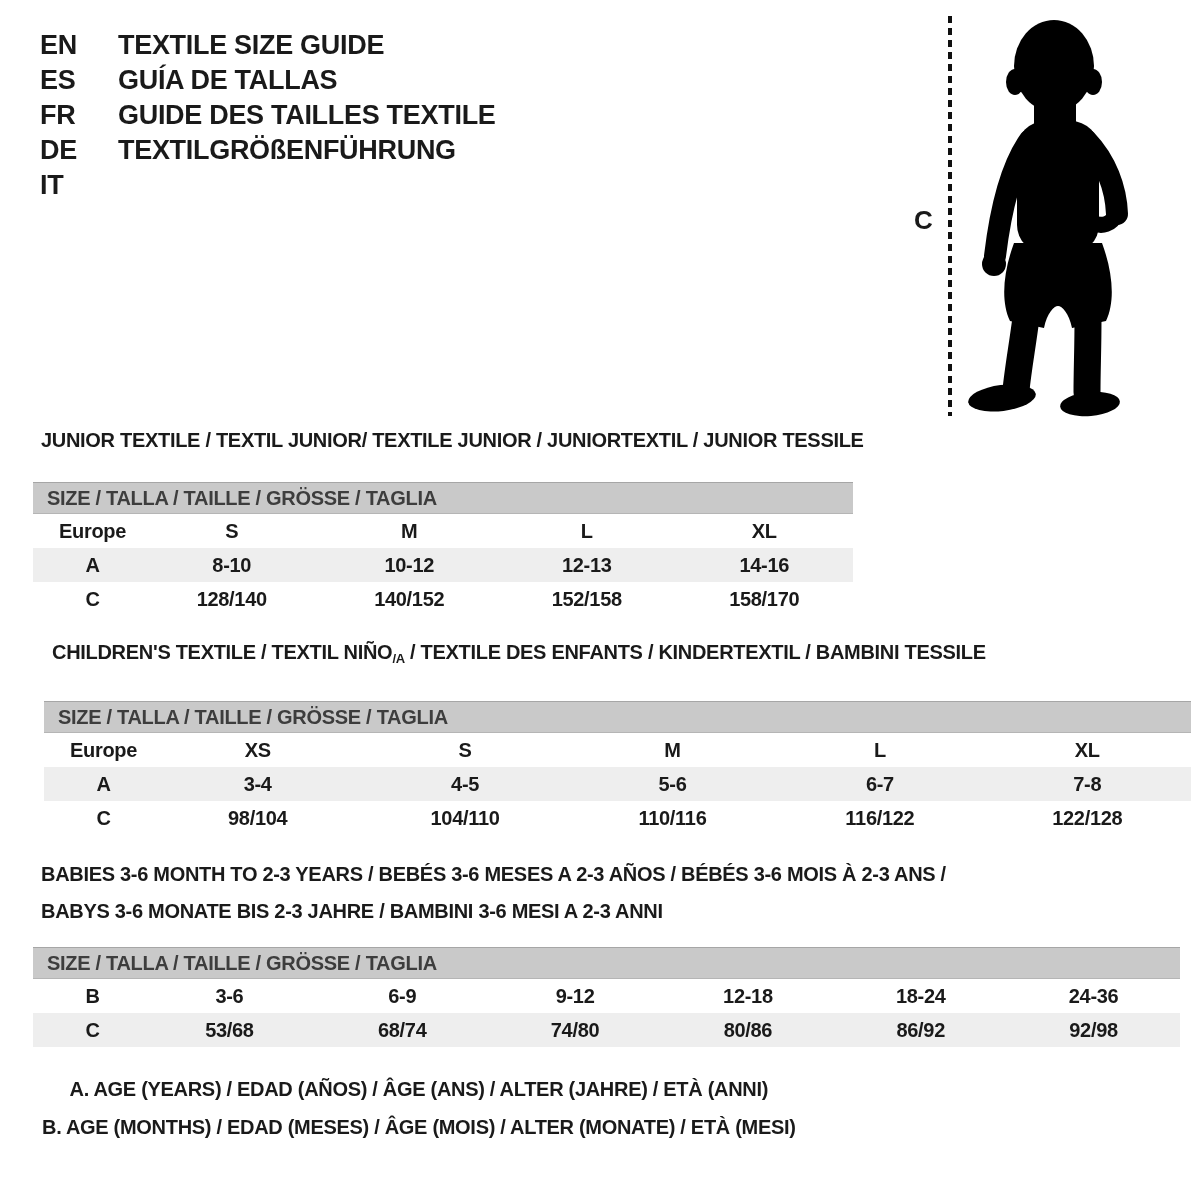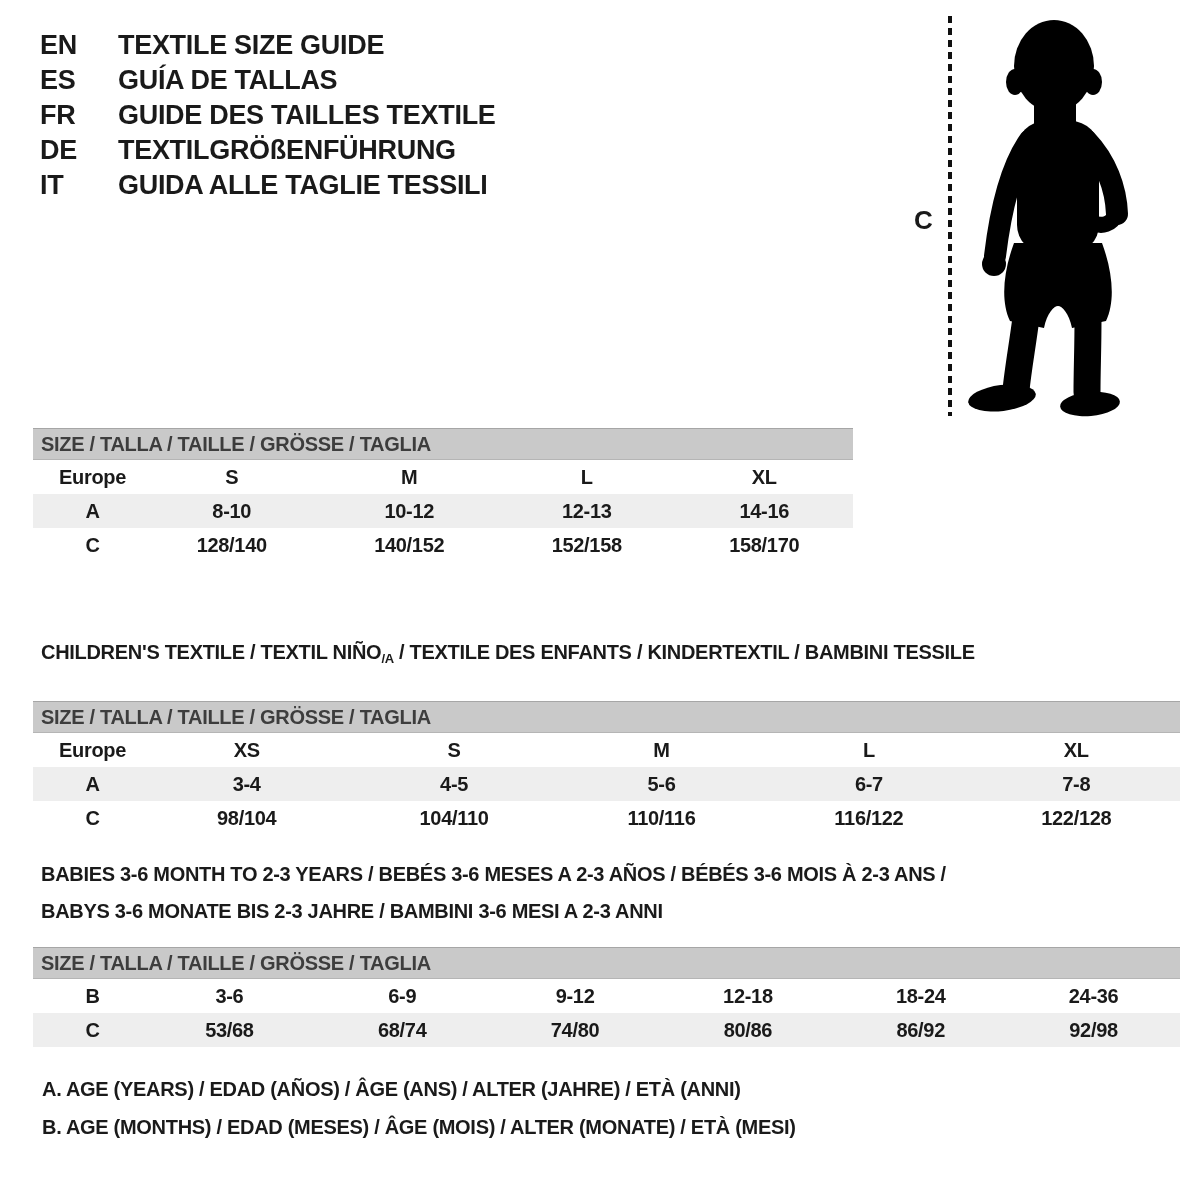--- a/index.html
+++ b/index.html
@@ -23,47 +23,47 @@
   .measure-label{position:absolute;left:14px;top:205px;font-size:26px;}
   .dashed-line{
     position:absolute;left:48px;top:16px;width:4px;height:400px;
     background:repeating-linear-gradient(to bottom,#101010 0 7px,transparent 7px 12px);
   }
   .silhouette{position:absolute;left:58px;top:18px;}
 
   
   section{position:absolute;left:33px;}
   .sec-junior{top:428px;width:820px;}
-  .sec-children{top:640px;width:1147px;}
+  .sec-children{top:640px;width:1147px;margin-left:11px;}
   .sec-babies{top:856px;width:1147px;}
   section h2{
     margin:0 0 30px 8px;font-size:20px;line-height:24px;
     letter-spacing:-0.3px;font-weight:700;white-space:nowrap;
   }
   .sec-babies h2{margin-bottom:17px;line-height:37px;white-space:normal;}
   .sec-babies h2 .tline{display:block;white-space:nowrap;}
   .subscript{font-size:13px;vertical-align:-4px;}
 
   .size-table{width:100%;}
   .thead{
     background:#c9c9c9;color:#3d3d3d;
-    height:30px;line-height:30px;padding-left:8px;
+    height:30px;line-height:30px;padding-left:14px;
     font-size:20px;letter-spacing:-0.3px;
     border-top:1px solid #a6a6a6;border-bottom:1px solid #b5b5b5;
   }
   .trow{display:grid;height:34px;align-items:center;font-size:20px;letter-spacing:-0.3px;}
   .cols4{grid-template-columns:110px repeat(4,1fr);}
   .cols5{grid-template-columns:110px repeat(5,1fr);}
   .cols6{grid-template-columns:110px repeat(6,1fr);}
   .trow .rlabel{padding-left:9px;text-align:center;}
   .trow .cell{text-align:center;}
   .trow.shaded{background:#eeeeee;}
 
   
-  .legend{position:absolute;left:42px;top:1070px;font-size:20px;letter-spacing:-0.3px;}
+  .legend{position:absolute;left:42px;top:1070px;font-size:20px;letter-spacing:-0.3px;text-align:center;}
   .legend div{line-height:38px;white-space:nowrap;}
 </style>
 </head>
 <body>
 
 <div class="page">
 
   <div class="lang-block">
     <div class="lang-row">
       <span class="lang-code">EN</span>
@@ -76,21 +76,20 @@
     <div class="lang-row">
       <span class="lang-code">FR</span>
       <span class="lang-label">GUIDE DES TAILLES TEXTILE</span>
     </div>
     <div class="lang-row">
       <span class="lang-code">DE</span>
       <span class="lang-label">TEXTILGRÖßENFÜHRUNG</span>
     </div>
     <div class="lang-row">
       <span class="lang-code">IT</span>
-      <span class="lang-label">GUIDA ALLE TAGLIE TESSILI</span>
     </div>
   </div>
 
   <div class="figure-block">
     <span class="measure-label">C</span>
     <div class="dashed-line"></div>
     <svg class="silhouette" width="182" height="405" viewBox="-12 0 182 405" xmlns="http://www.w3.org/2000/svg">
       <g fill="#000000" stroke="none">
         <ellipse cx="84" cy="48" rx="40" ry="46"></ellipse>
         <ellipse cx="45" cy="64" rx="9" ry="13"></ellipse>
@@ -104,20 +103,21 @@
         <path d="M44,225 C34,252 30,282 40,303 L74,310 C77,295 84,288 88,288 C92,288 99,295 102,310 L136,303 C146,282 142,252 132,225 Z"></path>
         <path d="M56,300 C52,330 48,352 46,372" fill="none" stroke="#000" stroke-width="27" stroke-linecap="round"></path>
         <path d="M118,302 C118,330 117,352 117,374" fill="none" stroke="#000" stroke-width="27" stroke-linecap="round"></path>
         <ellipse cx="32" cy="380" rx="34" ry="13" transform="rotate(-7 32 380)"></ellipse>
         <ellipse cx="120" cy="386" rx="30" ry="12" transform="rotate(-5 120 386)"></ellipse>
       </g>
     </svg>
   </div>
 
   <section class="sec-junior">
+    <h2>JUNIOR TEXTILE / TEXTIL JUNIOR/ TEXTILE JUNIOR / JUNIORTEXTIL / JUNIOR TESSILE</h2>
     <div class="size-table">
       <div class="thead">SIZE / TALLA / TAILLE / GRÖSSE / TAGLIA</div>
       <div class="trow cols4">
         <div class="rlabel">Europe</div>
         <div class="cell">S</div>
         <div class="cell">M</div>
         <div class="cell">L</div>
         <div class="cell">XL</div>
       </div>
       <div class="trow cols4 shaded">

